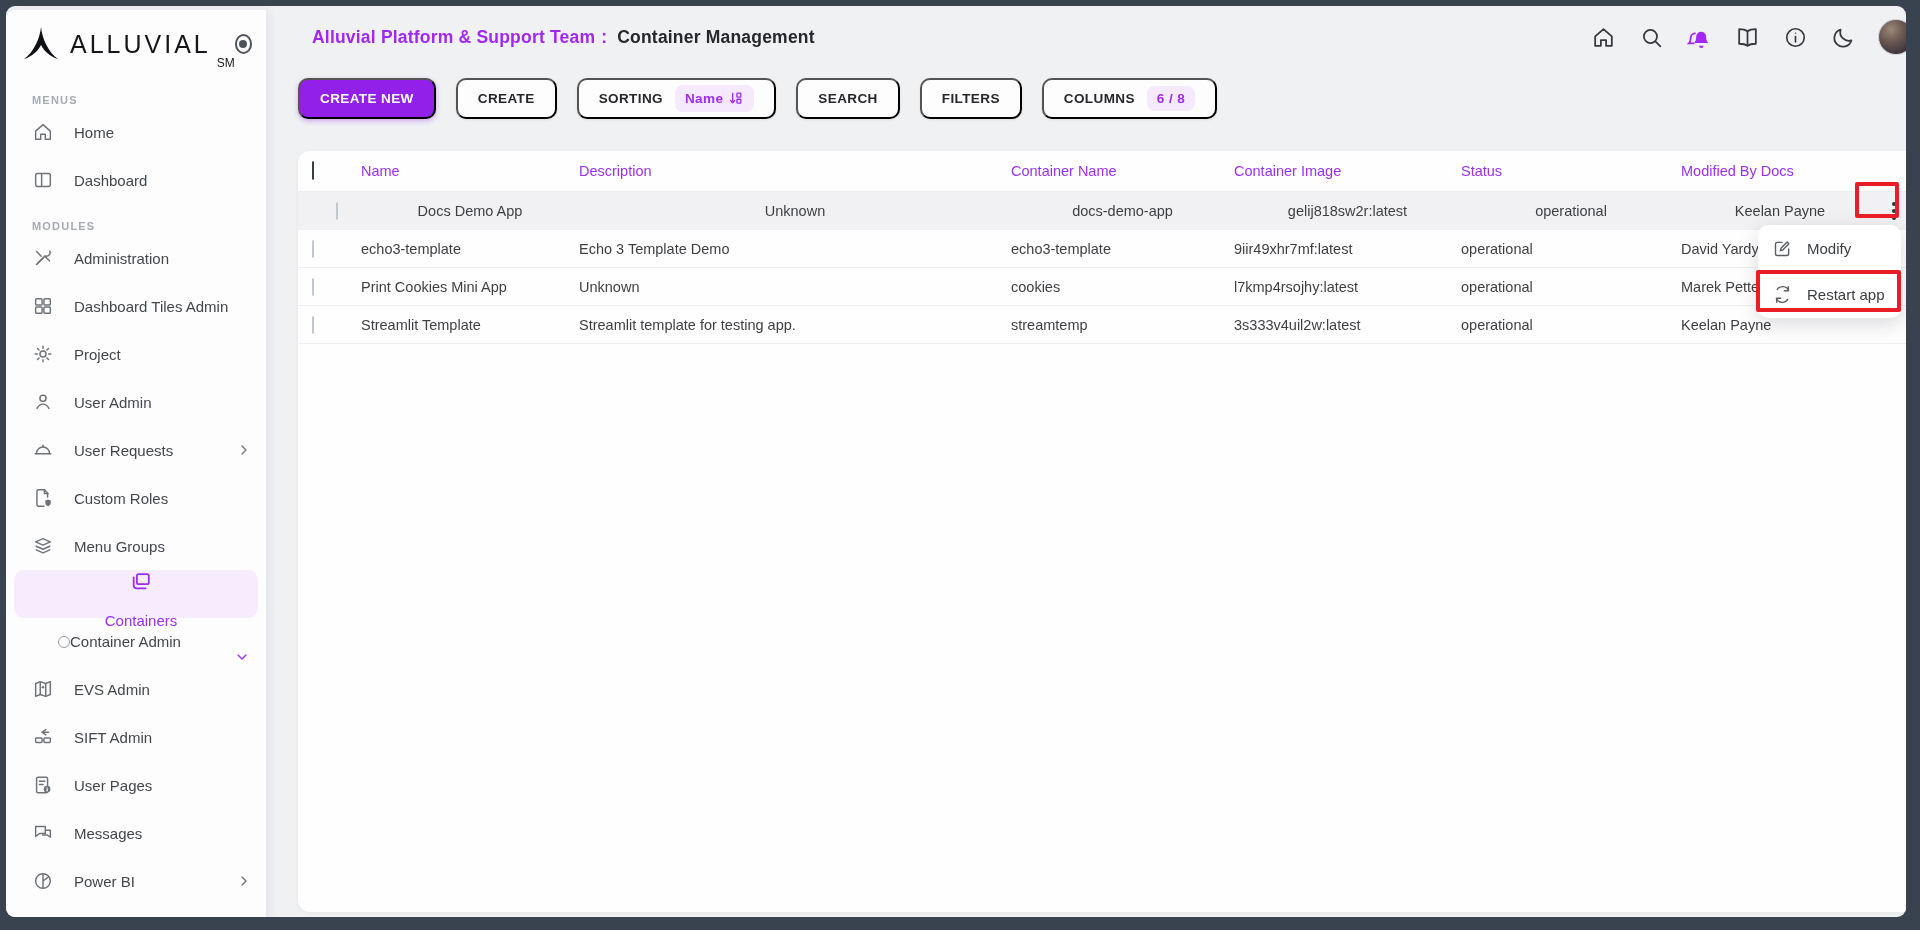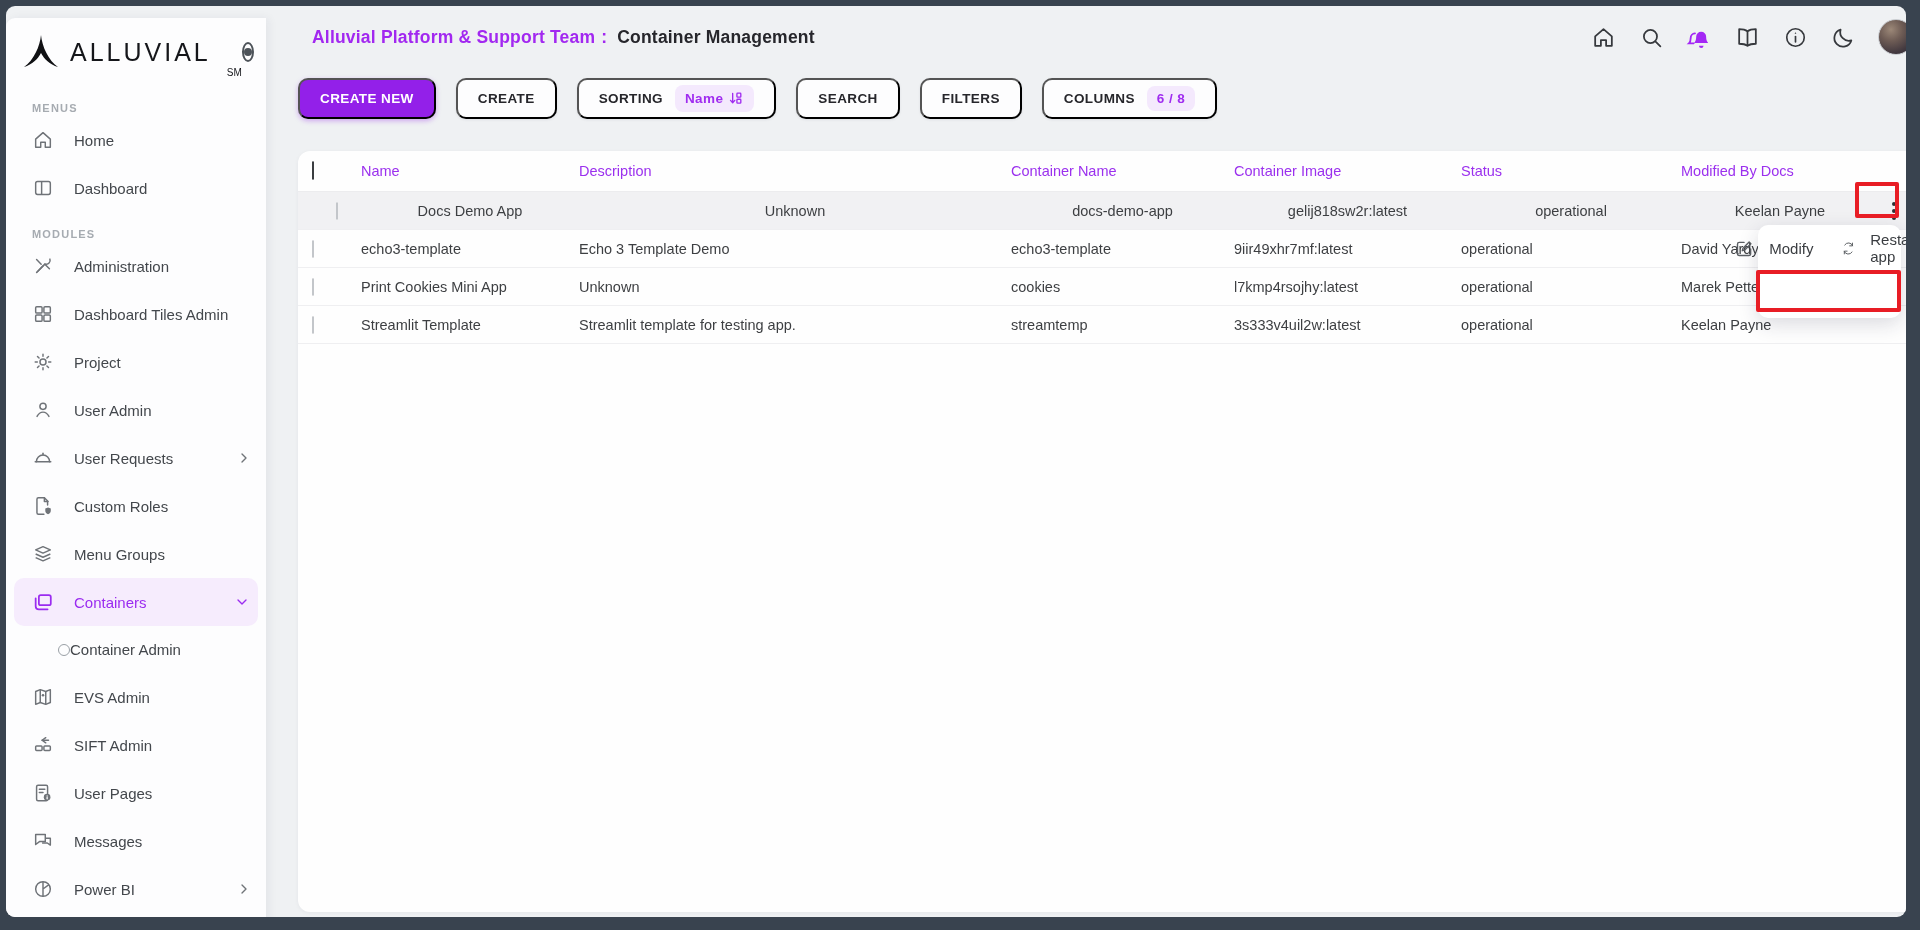--- a/index.html
+++ b/index.html
@@ -9,38 +9,38 @@
     background:#39434f;
     font-family:"Liberation Sans", sans-serif;
     -webkit-font-smoothing:antialiased;
   }
   .frame {
     position:absolute; left:6px; top:6px; width:1900px; height:911px;
     background:#eff1f3; border-radius:9px; overflow:hidden;
   }
   
   .sidebar {
-    position:absolute; left:0; top:12px; width:260px; height:100%;
+    position:absolute; left:0; top:4px; width:260px; height:100%;
     background:#fdfdfe; border-radius:9px 0 0 9px;
     box-shadow:3px 0 10px rgba(40,40,60,.06);
     overflow:hidden; z-index:3;
   }
   .logo-row { display:flex; align-items:center; height:68px; padding:0 14px 0 18px; }
   .logo-glyph { width:34px; height:38px; flex:0 0 auto; }
   .logo-text { font-size:25px; letter-spacing:3px; color:#15161a; margin-left:12px; font-weight:400; }
-  .logo-mark { font-size:10px; color:#15161a; margin-left:16px; align-self:flex-end; padding-bottom:8px; }
+  .logo-mark { font-size:12px; color:#15161a; margin-left:6px; align-self:flex-end; padding-bottom:8px; }
   .sidebar-toggle { margin-left:auto; width:20px; height:20px; border:2px solid #4d5359; border-radius:50%;
     display:flex; align-items:center; justify-content:center; cursor:pointer; }
   .sidebar-toggle::after { content:""; width:8px; height:8px; background:#4d5359; border-radius:50%; }
   .section-label { font-size:11px; letter-spacing:1.2px; color:#a6abb1; margin:16px 0 2px 26px; font-weight:700; }
   .nav-item { height:48px; display:flex; align-items:center; padding:0 14px 0 26px; gap:20px;
     color:#43474c; font-size:15px; cursor:pointer; position:relative; }
   .nav-item svg { flex:0 0 auto; }
   .nav-item .chev { margin-left:auto; }
-  .nav-item.active { background:#f6ecfd; color:#9b2cf0; margin:0 8px; padding:0 8px 0 18px; border-radius:10px; }
+  .nav-item.active { background:#f6ecfd; color:#9b2cf0; margin:0 8px; padding:0 8px 0 18px; border-radius:10px;flex-direction:column; }
   .nav-sub { height:47px; display:flex; align-items:center; padding-left:52px; 
     color:#43474c; font-size:15px; cursor:pointer; }
   .nav-sub .bullet { width:12px; height:12px; border:1.6px solid #9aa0a6; border-radius:50%; }
   .nav-sub.active { background:#f6ecfd; color:#9b2cf0; margin:0 8px; padding-left:44px; border-radius:10px; }
   .nav-sub.active .bullet { border-color:#9b2cf0; }
   
   .main { position:absolute; left:276px; top:0; width:1640px; height:100%;border-radius:22px; }
   .topbar { height:62px; display:flex; align-items:center; padding:0 8px 0 30px; }
   .breadcrumb { font-size:17.5px; font-weight:700; letter-spacing:.2px; }
   .crumb-team { color:#a228f0; }
@@ -69,21 +69,21 @@
   .t-data { height:38px; border-bottom:1px solid #efeff1; color:#3d3f42; font-size:14.5px; }
   .t-data.hl { background:#f1f1f3;text-align:center; }
   .cb { width:18px; height:18px; margin-left:14px; border:1.6px solid #c3c6ca; border-radius:5px; background:#fff; cursor:pointer; }
   .cb.dark { border-color:#3a3d40; }
   .kebab { display:flex; flex-direction:column; gap:3px; align-items:center; justify-content:center;
     width:30px; height:30px; cursor:pointer; }
   .kebab i { width:4px; height:4px; background:#2e3135; border-radius:50%; }
   
   .ctx-menu { position:absolute; left:1752px; top:219px; width:143px; height:93px;
     background:#ffffff; border-radius:10px; box-shadow:0 6px 20px rgba(30,30,60,.16);
-    display:flex; flex-direction:row; justify-content:center; z-index:5; }
+    display:flex; flex-direction:column; justify-content:center; z-index:5; }
   .ctx-item { height:46px; display:flex; align-items:center; gap:14px; padding:0 14px; cursor:pointer;
     color:#3a3d41; font-size:15px; }
   
   .anno { position:absolute; border:4px solid #e81d25; border-radius:2px; z-index:9; pointer-events:none; }
   .anno-kebab { left:1849px; top:176px; width:44px; height:36px; }
   .anno-restart { left:1750px; top:264px; width:145px; height:42px; }
   svg { display:block; }
 </style>
 </head>
 <body>

